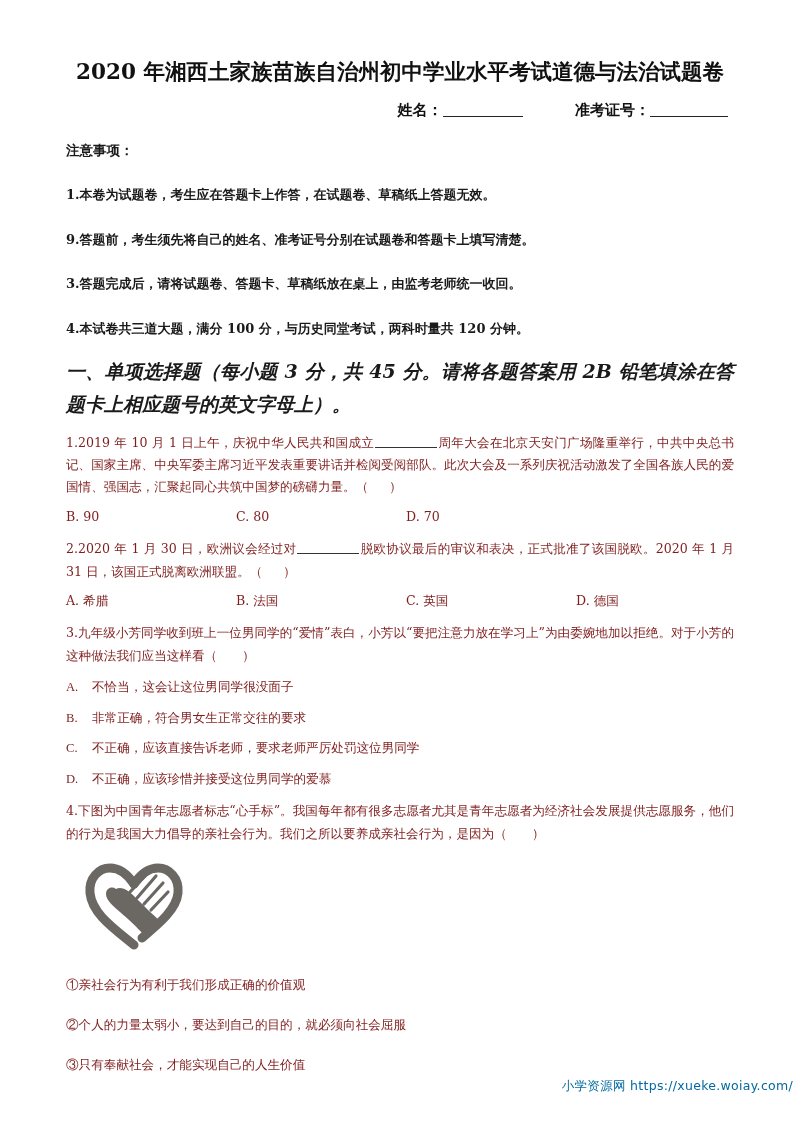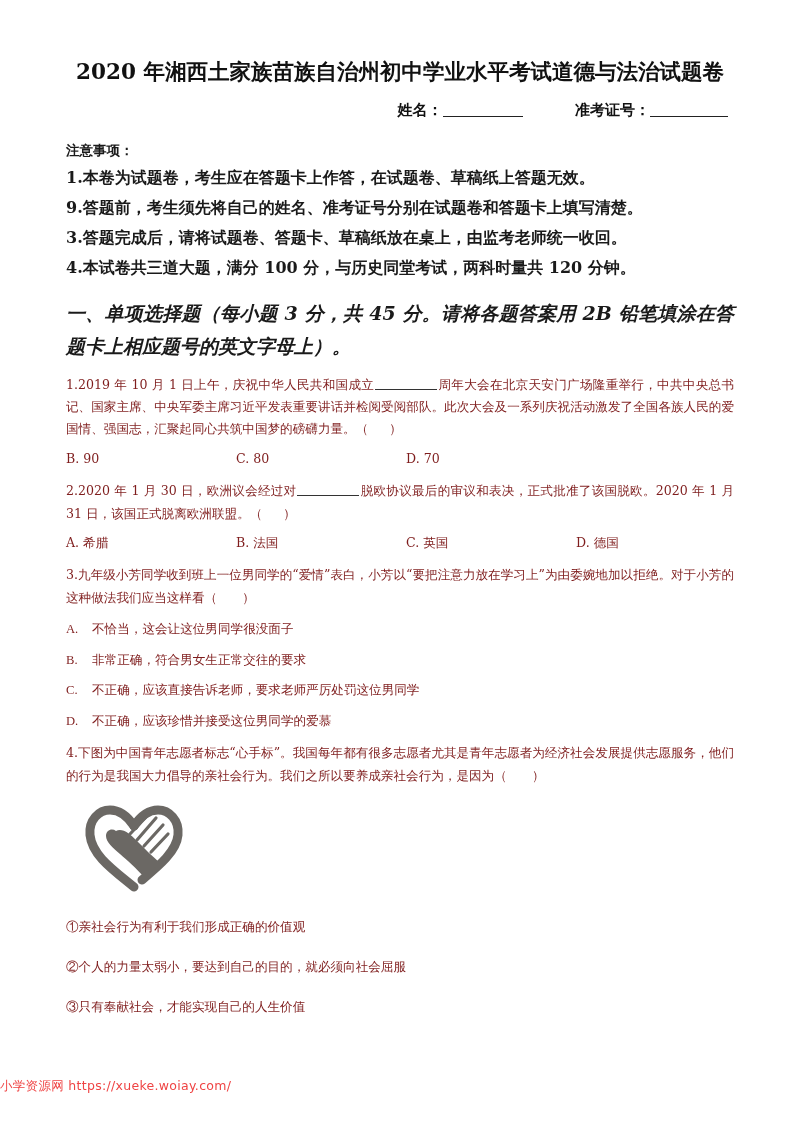--- a/index.html
+++ b/index.html
@@ -67,22 +67,22 @@
   .blank-ul.w78 { width: 78px; }
 
   
   .notice-head {
     margin-top: 20px;
     font-size: 13.5px;
     font-weight: bold;
     line-height: 1.5;
   }
   .notice-item {
-    margin-top: 6px;
-    font-size: 16px;
+    margin-top: 25px;
+    font-size: 13px;
     font-weight: bold;
     line-height: 1.5;
   }
 
   
   .section-head {
     margin-top: 17px;
     font-size: 19px;
     font-weight: bold;
     line-height: 1.72;
@@ -157,23 +157,23 @@
     width: 110px;
     height: 96px;
   }
 
   
   .footer {
     position: absolute;
     left: 0;
     top: 1078px;
     width: 793px;
-    text-align: left;
+    text-align: right;
     font-size: 12.5px;
-    color: #ef4444;
+    color: #0369a1;
     font-family: "DejaVu Sans", "Liberation Sans", sans-serif;
     letter-spacing: 0.3px;
   }
 </style>
 </head>
 <body>
 
 <div class="page">
   <div class="content">
 

